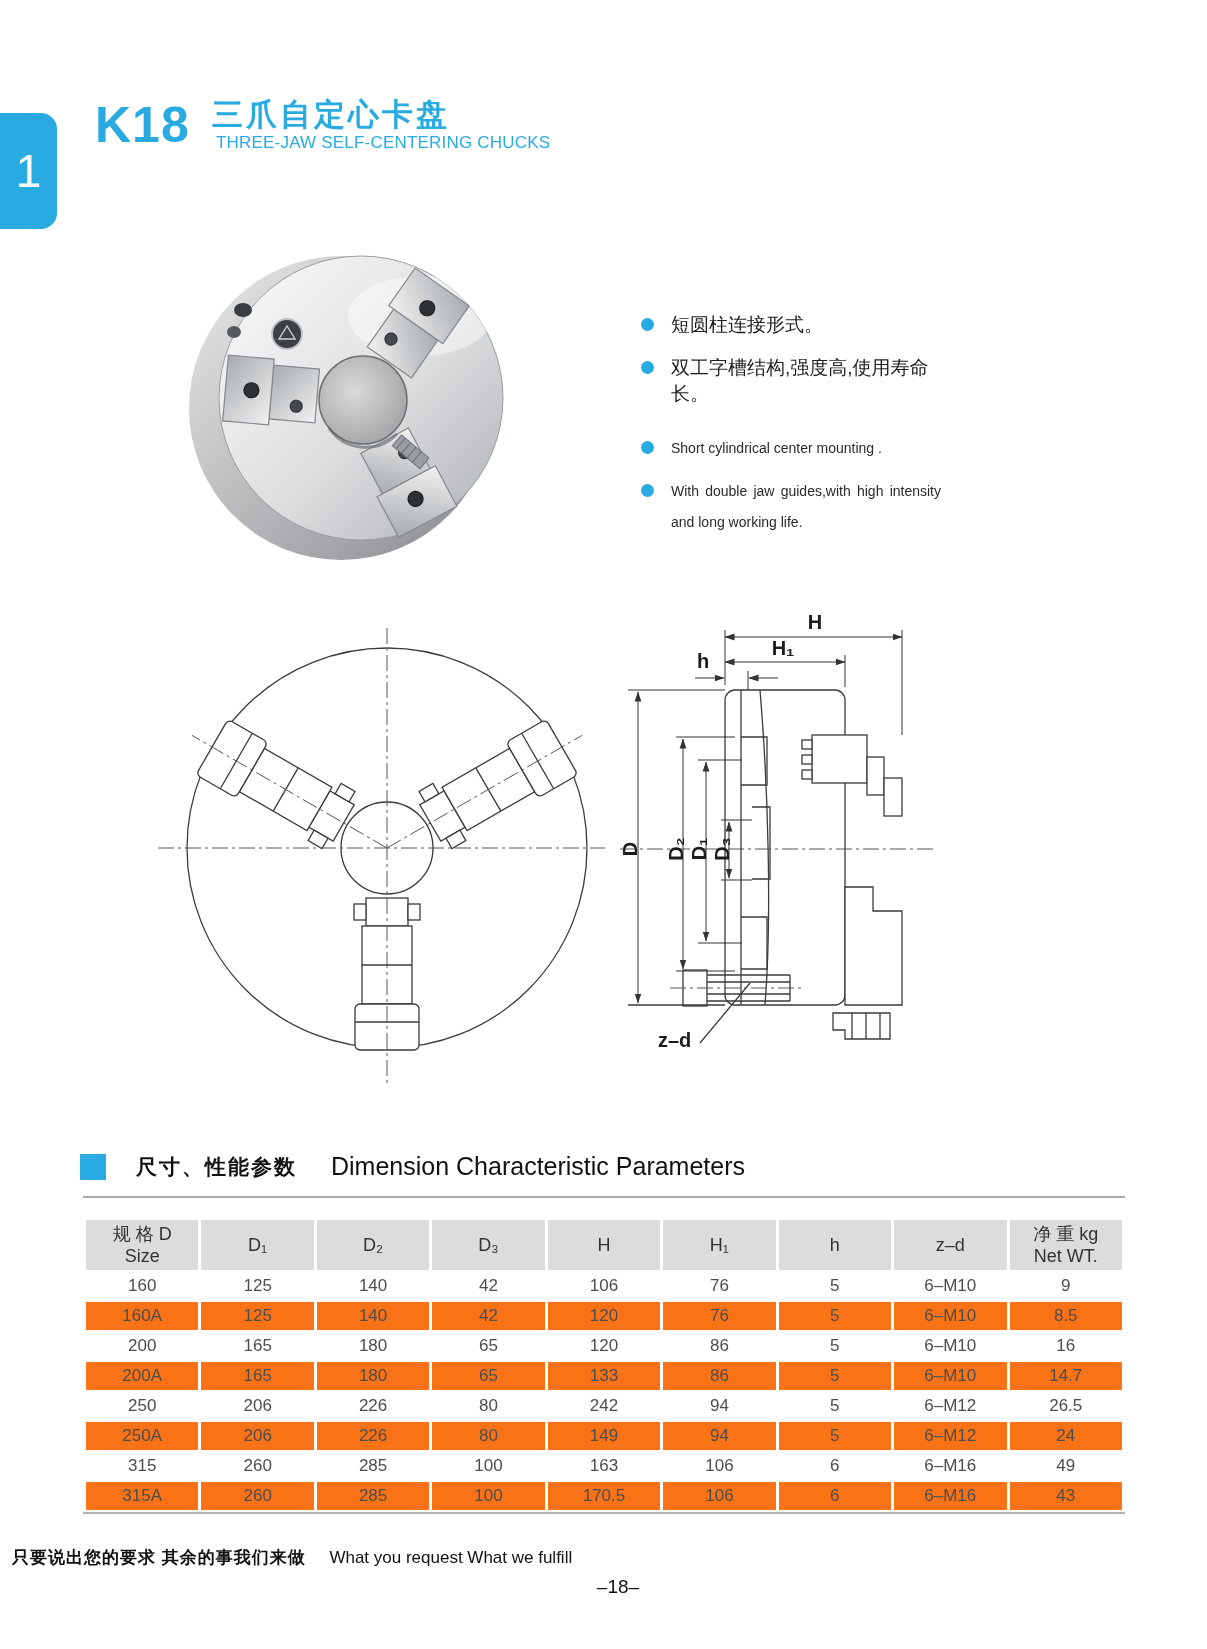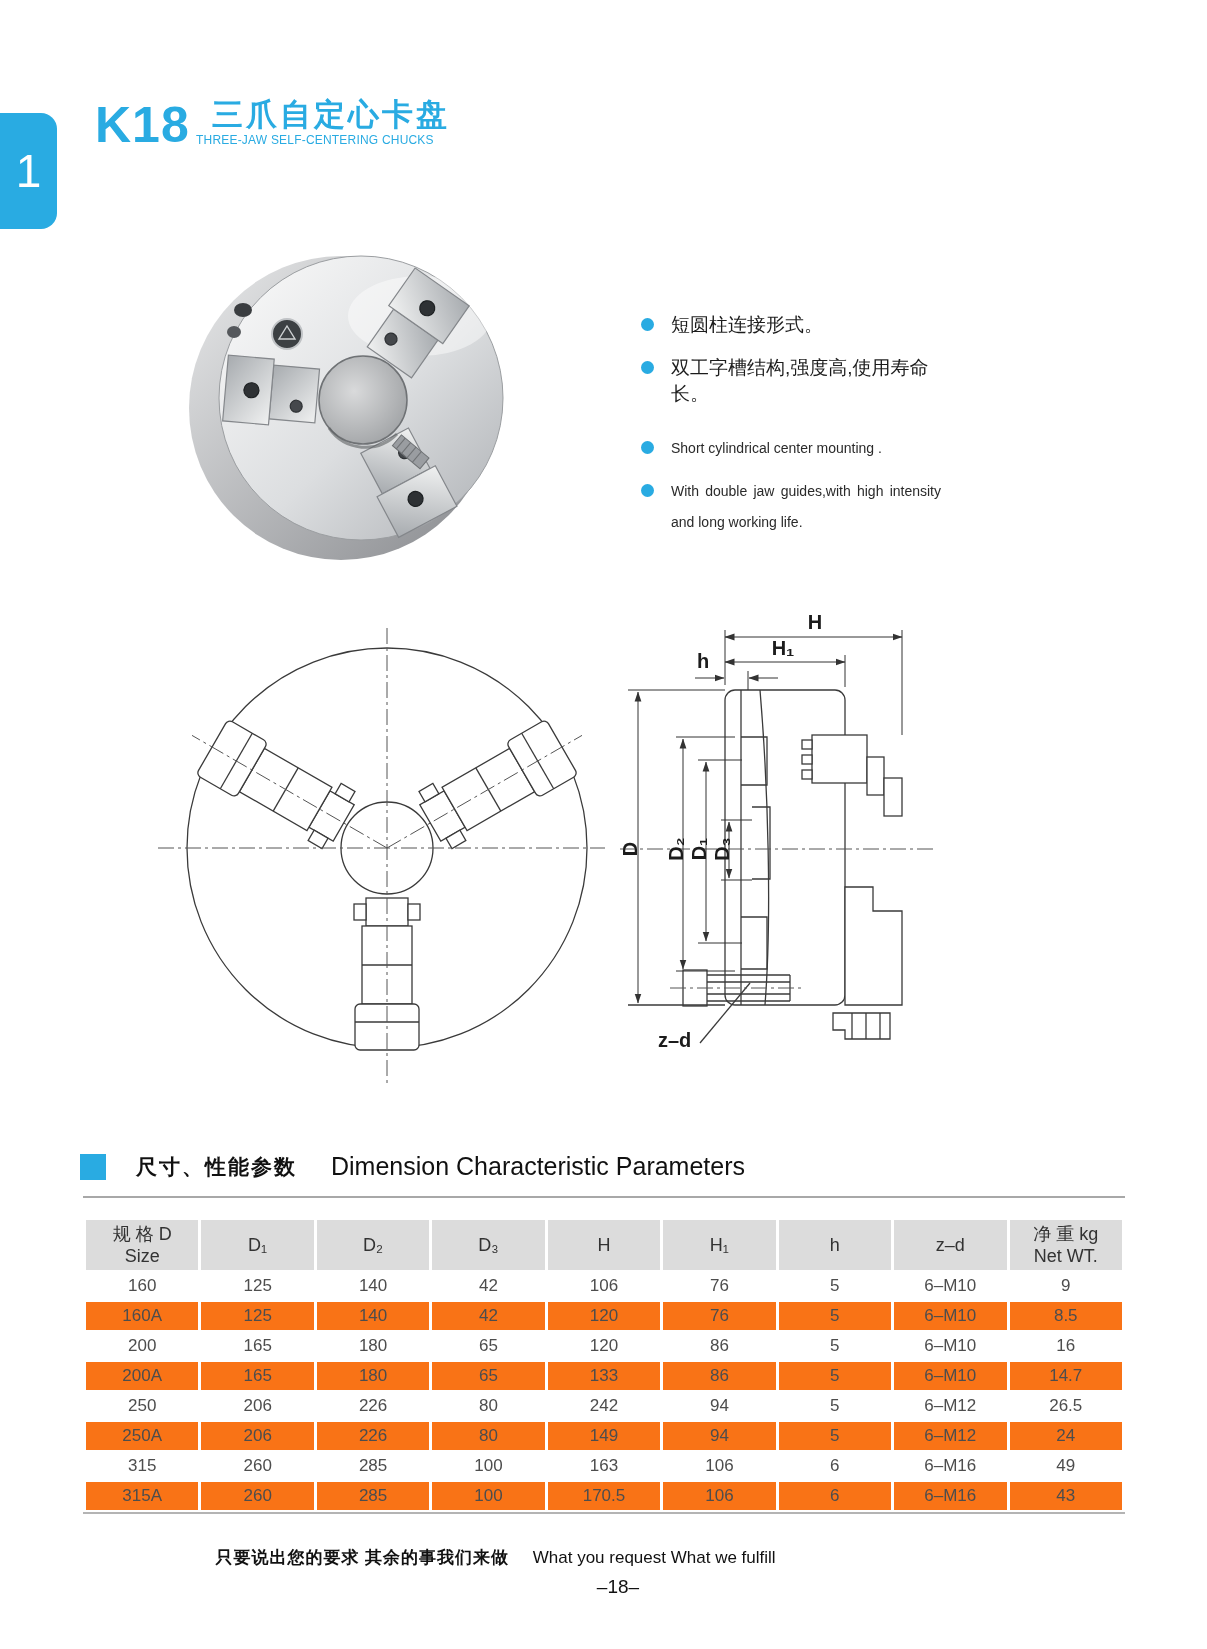--- a/index.html
+++ b/index.html
@@ -7,21 +7,21 @@
         font-family:"Liberation Sans","DejaVu Sans",sans-serif;color:#222;}
 
   
   .chapter-tab{position:absolute;left:0;top:113px;width:57px;height:116px;
     background:var(--accent);border-radius:0 16px 16px 0;color:#fff;
     display:flex;align-items:center;justify-content:center;font-size:46px;font-weight:400;}
 
   
   .model-code{position:absolute;left:95px;top:96px;font-size:50px;font-weight:bold;color:var(--accent);letter-spacing:1px;}
   .title-zh{position:absolute;left:212px;top:94px;font-size:31px;font-weight:bold;color:var(--accent);letter-spacing:3px;}
-  .title-en{position:absolute;left:196px;top:133px;font-size:12px;color:var(--accent);letter-spacing:.2px;}
+  .title-en{position:absolute;left:216px;top:133px;font-size:17px;color:var(--accent);letter-spacing:.2px;}
 
   
   .features{position:absolute;left:641px;top:312px;width:300px;}
   .feature{position:relative;padding-left:30px;font-size:19px;color:#1c1c1c;margin-bottom:17px;line-height:26px;}
   .feature.en{font-size:14px;color:#2a2a2a;margin-bottom:12px;line-height:31px;}
   .feature .dot{position:absolute;left:0;top:6px;width:13px;height:13px;border-radius:50%;background:var(--accent);}
   .feature.en .dot{top:8px;}
   .feature.justify{text-align:justify;text-align-last:left;}
   .feature.gap-before{margin-top:26px;}
 
@@ -39,21 +39,21 @@
   
   .spec-table-wrap{position:absolute;left:83px;top:1196px;width:1042px;
     border-top:2px solid #a8a8a8;border-bottom:2px solid #b4b4b4;padding-top:20px;}
   table.spec{width:100%;border-collapse:separate;border-spacing:3px 2px;table-layout:fixed;}
   table.spec th{background:#dcdcdc;height:46px;font-size:18px;font-weight:400;color:#333;line-height:1.25;padding:2px;}
   table.spec td{height:26px;text-align:center;font-size:17px;color:#4d4d4d;padding:1px 2px;}
   table.spec tr.odd td{background:#ffffff;}
   table.spec tr.even td{background:#f97316;}
 
   
-  .slogan{position:absolute;left:0;top:1546px;width:991px;text-align:center;font-size:17px;color:#111;}
+  .slogan{position:absolute;left:12px;top:1546px;width:991px;text-align:left;font-size:17px;color:#111;}
   .slogan .zh{font-weight:600;letter-spacing:1px;}
   .page-number{position:absolute;left:0;top:1576px;width:1180px;text-align:center;font-size:19px;color:#111;padding-left:28px;}
 
   :root{--accent:#29abe2;}
 </style>
 </head>
 <body>
 
 <div class="page">
 

